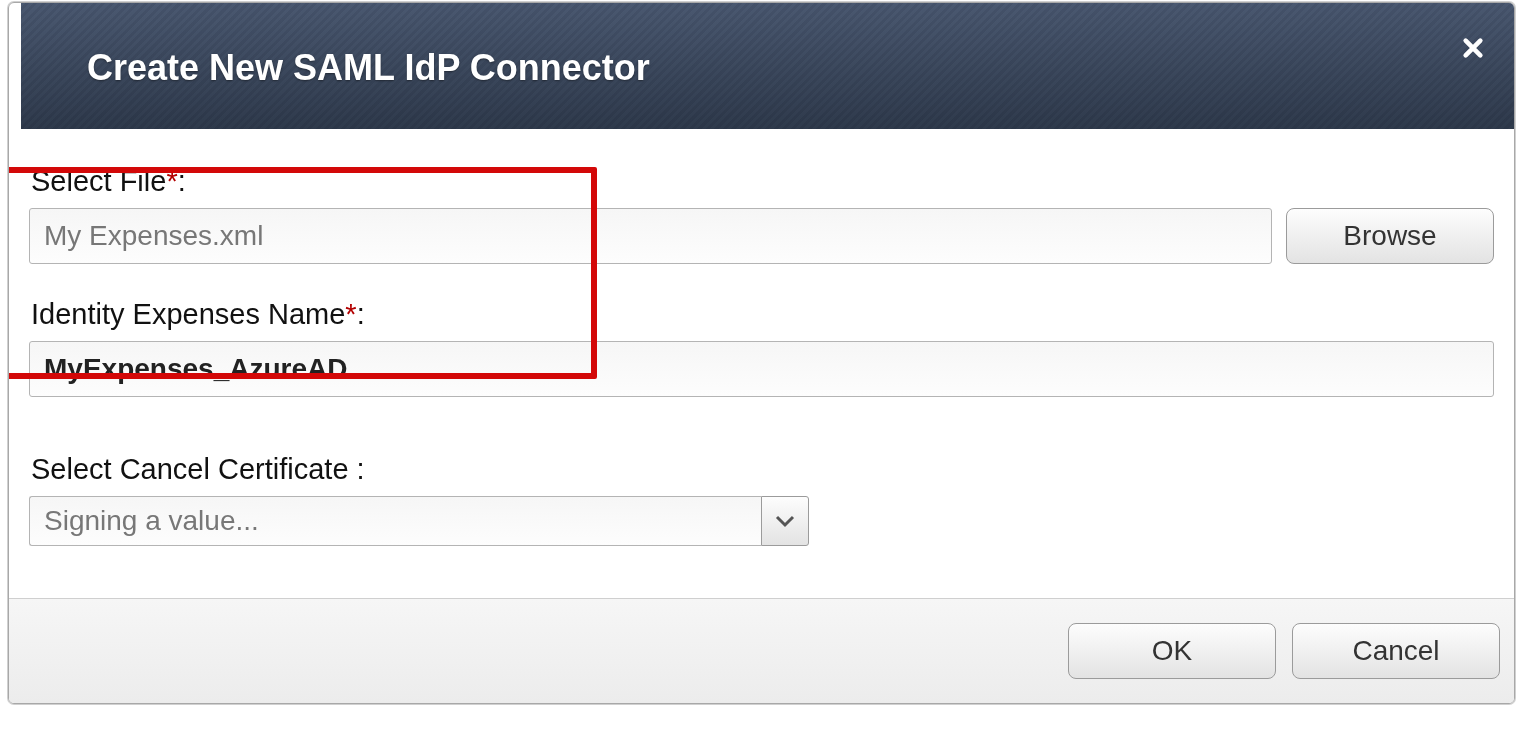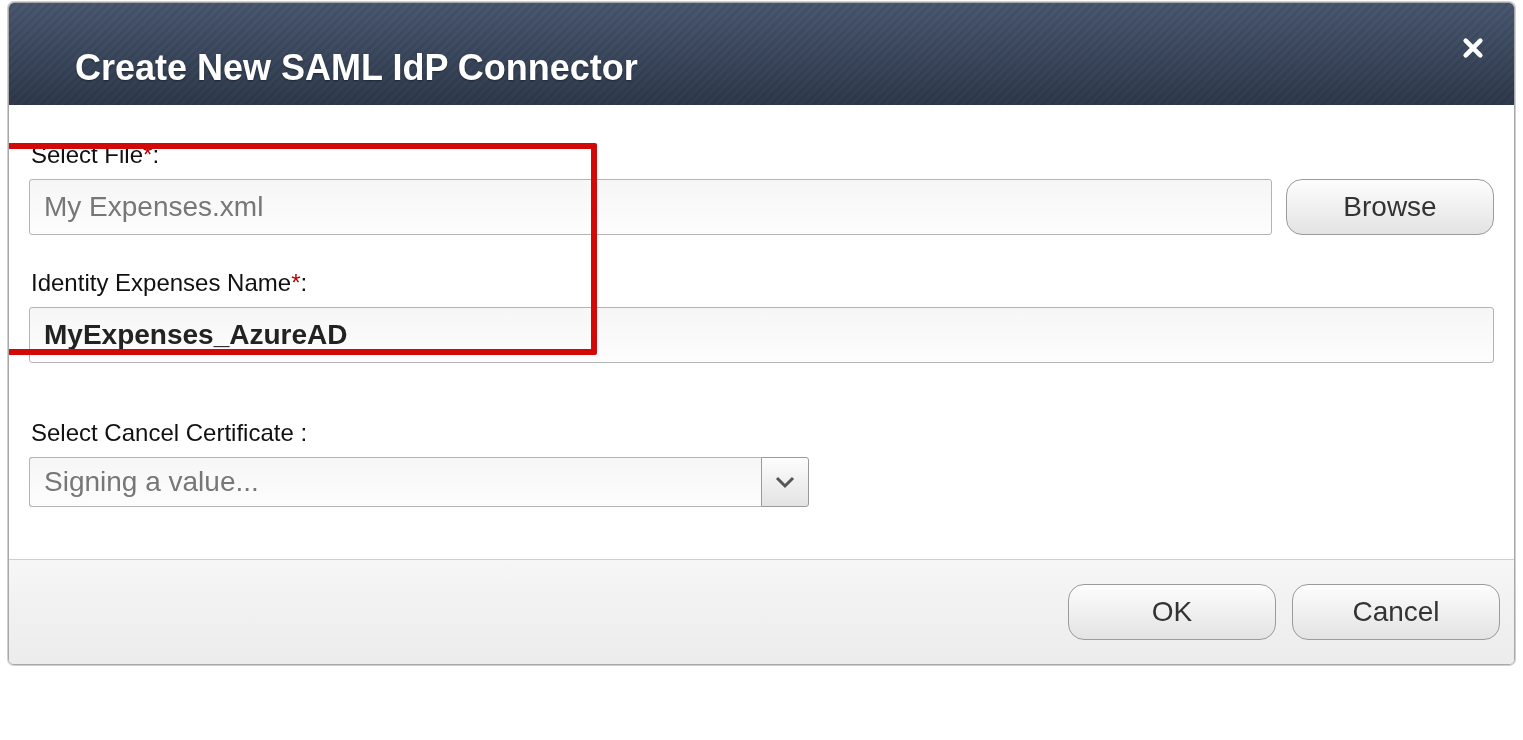--- a/index.html
+++ b/index.html
@@ -16,22 +16,23 @@
     overflow:hidden;
     box-shadow:0 0 0 1px #d0d0d0;
     position:relative;
   }
   .dialog-header{
     background:repeating-linear-gradient(135deg,#6a7078 0 3px,#626871 3px 6px),
                linear-gradient(#7a808a,#4d545d);
     background-blend-mode:overlay;
     background-color:#5d646e;
     color:#fff;
-    padding:44px 28px 16px 66px;
+    padding:44px 28px 40px 66px;
     position:relative;
+    margin-left:12px;
   }
   .dialog-title{
     font-size:36px;
     font-weight:bold;
     text-shadow:0 1px 2px rgba(0,0,0,.4);
   }
   .close-corner{
     position:absolute;
     top:28px;
     right:24px;
@@ -43,21 +44,21 @@
     align-items:center;
     justify-content:center;
   }
   .close-corner svg{width:22px;height:22px;}
   .dialog-body{
     padding:28px 20px 52px 20px;
     background:#fff;
     position:relative;
   }
   .field-label{
-    font-size:24px;
+    font-size:29px;
     color:#111;
     margin:8px 0 10px 2px;
   }
   .req{color:#b30000;}
   .file-row{
     display:flex;
     gap:14px;
     align-items:stretch;
   }
   .text-input{
@@ -70,21 +71,21 @@
     padding:12px 14px;
     font-size:28px;
     color:#777;
   }
   .text-input.dark{color:#222;font-weight:bold;}
   .btn{
     height:56px;
     min-width:164px;
     padding:0 28px;
     border:1px solid #9b9b9b;
-    border-radius:16px;
+    border-radius:8px;
     background:linear-gradient(#fdfdfd,#e3e3e3);
     font-size:28px;
     color:#333;
     cursor:pointer;
     box-sizing:border-box;
   }
   .btn.wide{min-width:208px;}
   .select-wrap{
     display:flex;
     width:780px;

